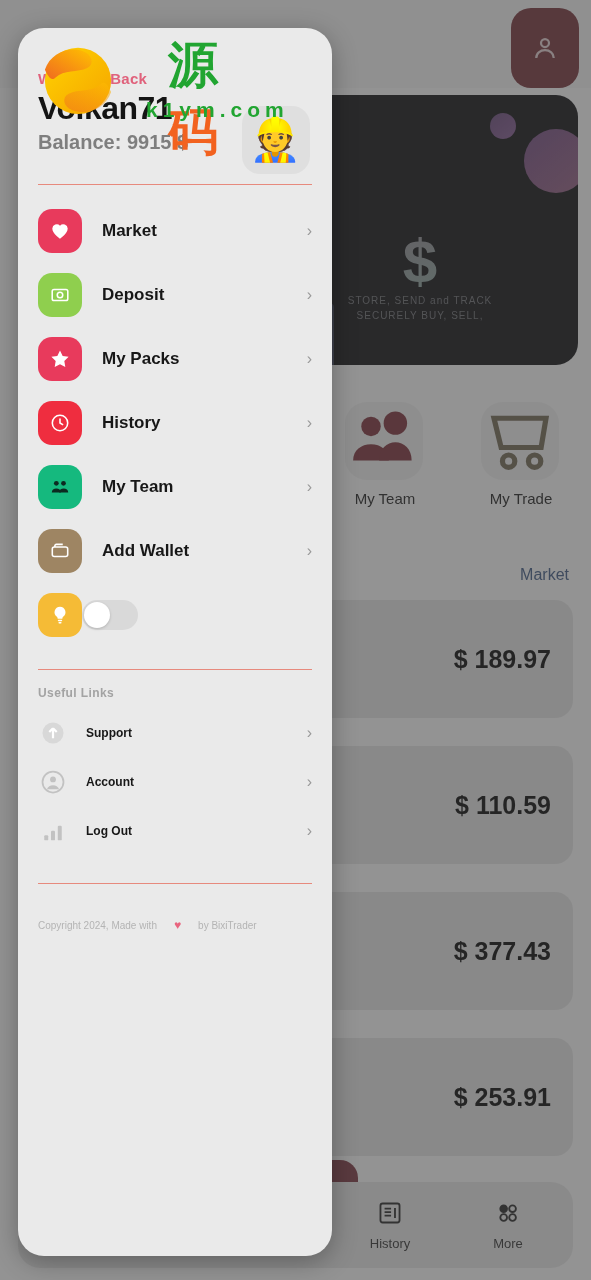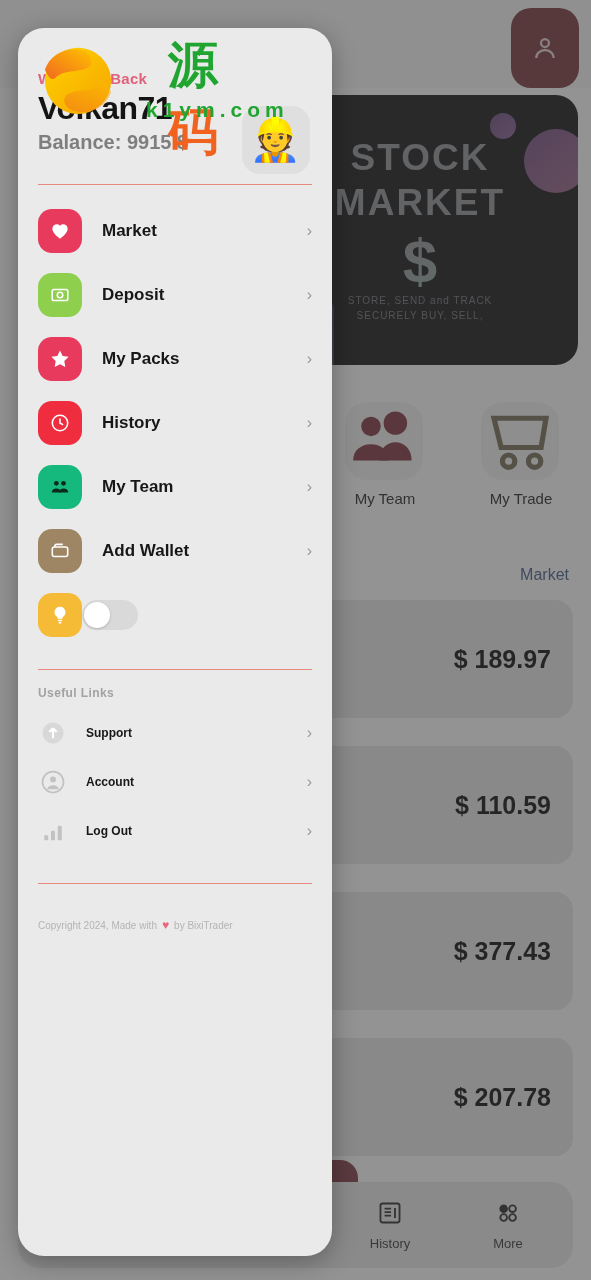--- a/index.html
+++ b/index.html
@@ -209,21 +209,21 @@
   }
   .link-icon svg { width: 28px; height: 28px; }
   .link-label {
     flex: 1; margin-left: 18px;
     font-size: 12px; font-weight: bold; color: #171717;
   }
 
   .copyright {
     padding: 34px 20px 0 20px;
     font-size: 10px; color: #b4b4b4;
-    display: flex; align-items: center; gap: 5px;
+    display: flex; align-items: center; gap: 17px;
   }
   .heart-mini { color: #e8647e; font-size: 12px; }
 
   
   #watermark {
     position: absolute; left: 28px; top: 22px;
     width: 230px; height: 120px;
     pointer-events: none;
   }
   .wm-swirl {
@@ -266,24 +266,20 @@
             <path d="M5 20c0-3.9 3.1-6.2 7-6.2s7 2.3 7 6.2"></path>
           </svg>
         </div>
       </div>
 
       <div class="hero-card">
         <div class="hero-blob b1"></div>
         <div class="hero-blob b2"></div>
         <div class="hero-blob b3"></div>
         <div class="hero-deco"></div>
-        <div class="hero-title">
-          <div>STOCK</div>
-          <div>MARKET</div>
-        </div>
         <div class="hero-dollar">$</div>
         <div class="hero-sub">
           <div>STORE, SEND and TRACK</div>
           <div>SECURELY BUY, SELL,</div>
         </div>
       </div>
 
       <div class="quick-row">
         <div class="quick-item">
           <div class="quick-icon">
@@ -317,21 +313,21 @@
       <div class="price-row" style="top:746px;">
         <span class="price-name"></span>
         <span class="price-val">$ 110.59</span>
       </div>
       <div class="price-row" style="top:892px;">
         <span class="price-name"></span>
         <span class="price-val">$ 377.43</span>
       </div>
       <div class="price-row" style="top:1038px;">
         <span class="price-name">gle)</span>
-        <span class="price-val">$ 207.78</span>
+        <span class="price-val">$ 253.91</span>
       </div>
 
       <div class="red-blob-bottom"></div>
 
       <div class="bottom-nav">
         <div class="nav-item">
           <svg viewBox="0 0 24 24" fill="none" stroke="#2f2f2f" stroke-width="1.7">
             <rect x="3.2" y="3.2" width="17.6" height="17.6" rx="2"></rect>
             <path d="M7 8h6M7 11.2h6M7 14.4h6M16.6 7.4v9.2"></path>
           </svg>

